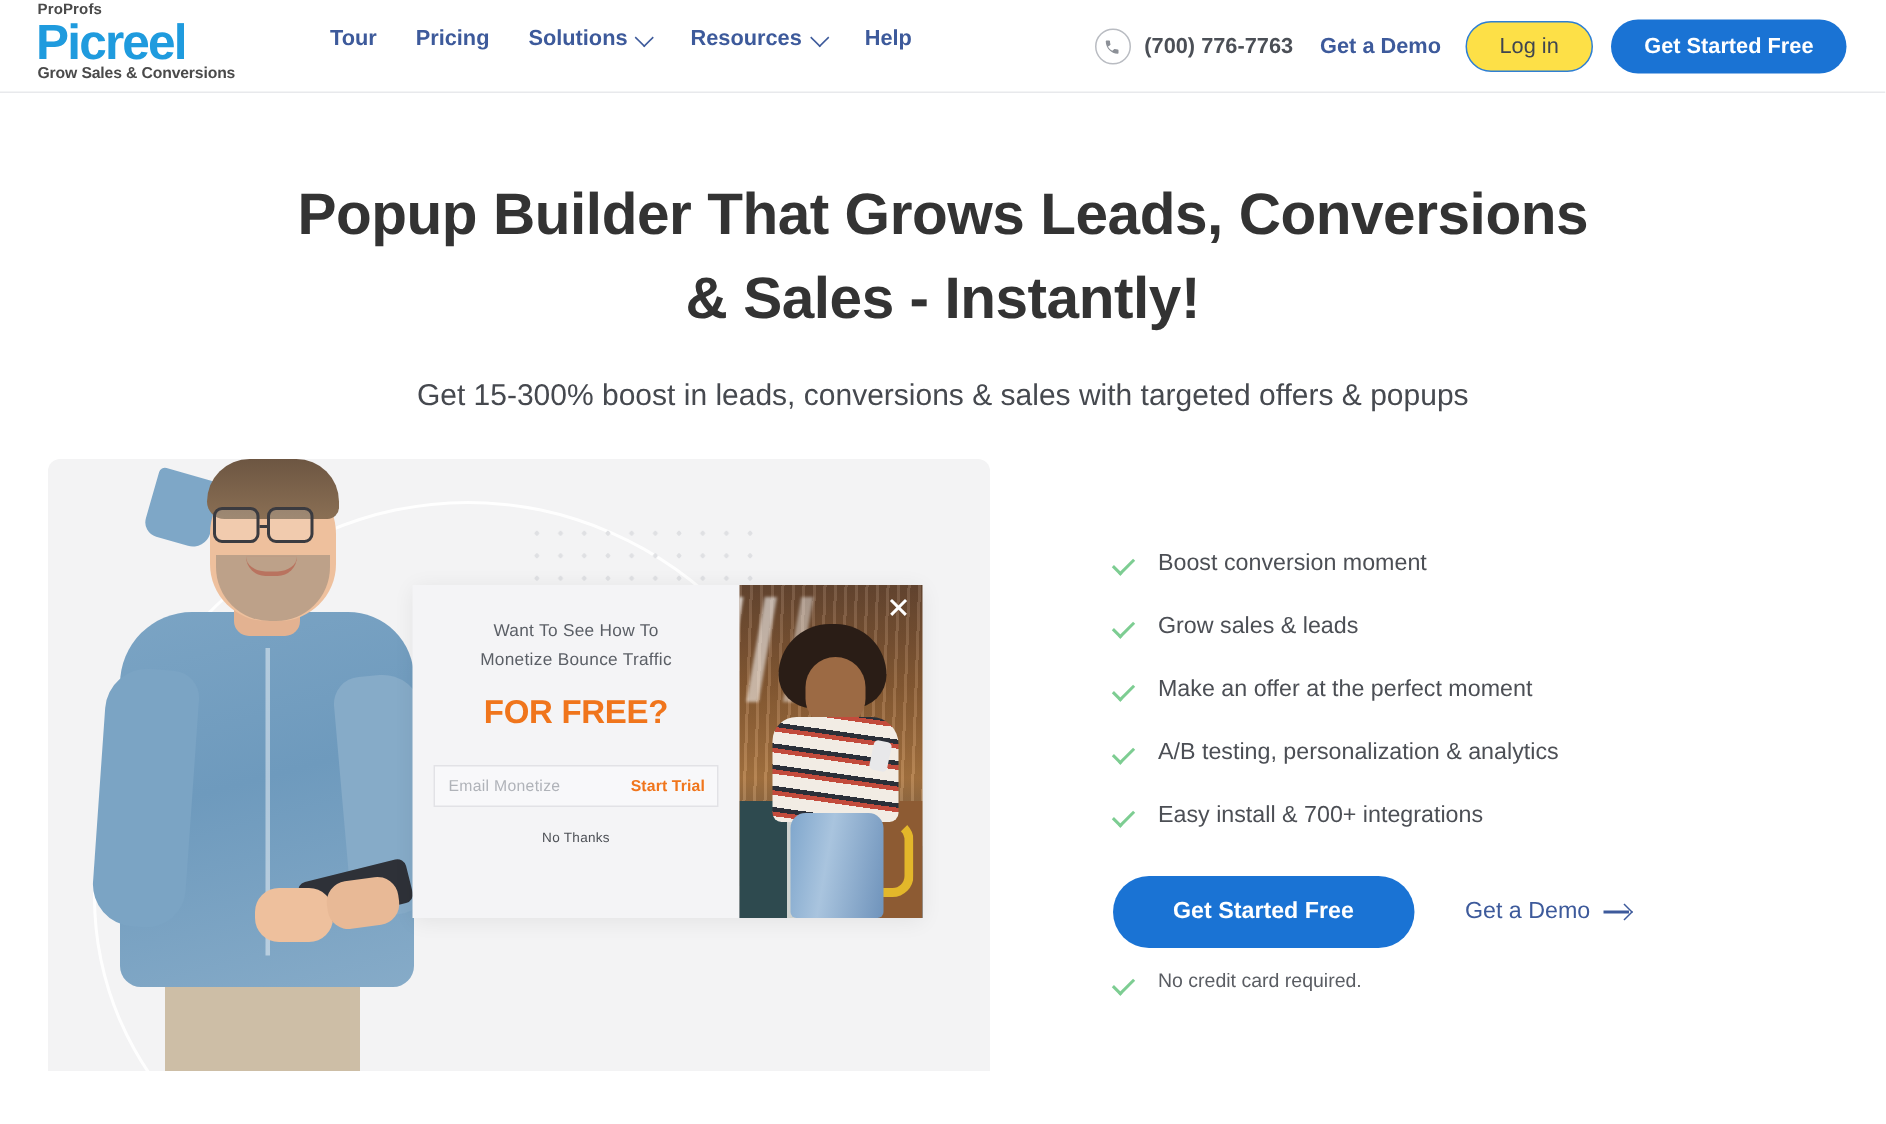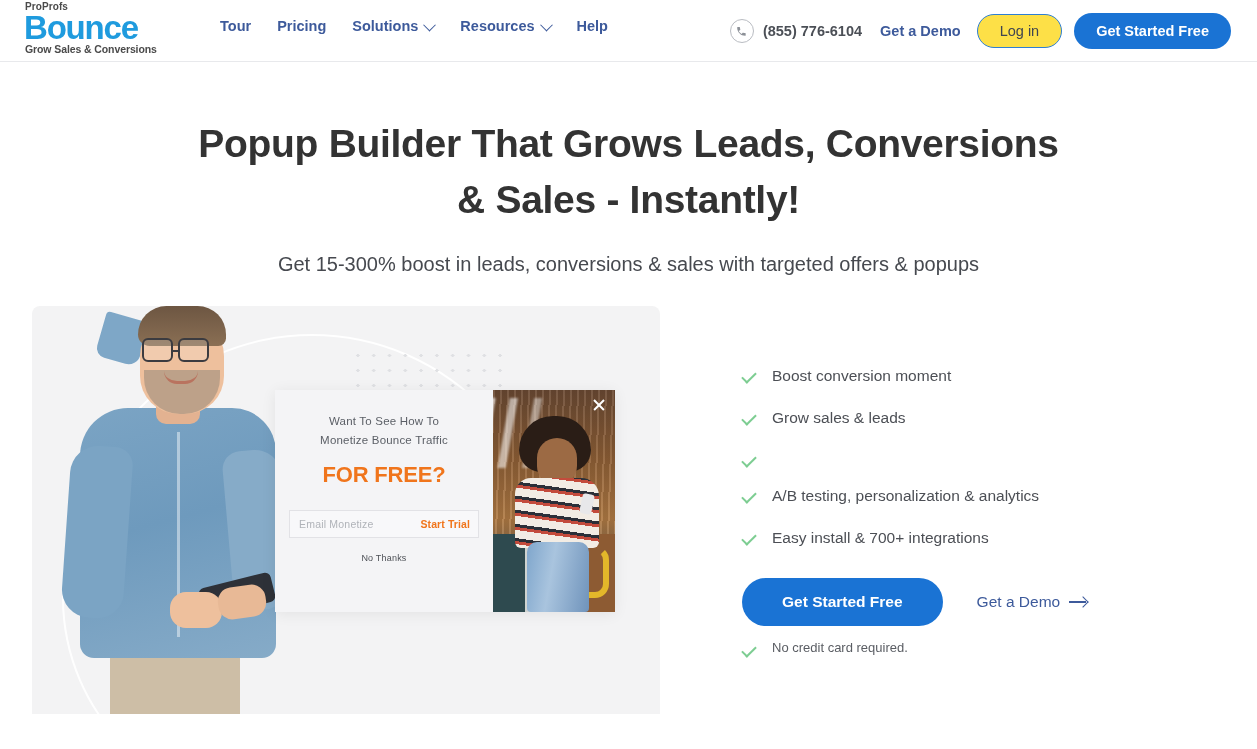--- a/index.html
+++ b/index.html
@@ -403,21 +403,21 @@
   }
   .nocard .nc-text { font-size: 13px; color: #5a5d63; }
 </style>
 </head>
 <body>
 
 <div class="header">
 
   <div class="logo-block">
     <div class="logo-pro">ProProfs</div>
-    <div class="logo-main">Bounce</div>
+    <div class="logo-main">Picreel</div>
     <div class="logo-tag">Grow Sales &amp; Conversions</div>
   </div>
 
   <div class="nav">
     <div class="nav-item">
       <span>Tour</span>
     </div>
     <div class="nav-item">
       <span>Pricing</span>
     </div>
@@ -434,21 +434,21 @@
     </div>
   </div>
 
   <div class="header-right">
     <div class="phone-wrap">
       <span class="phone-circle">
         <svg width="13" height="13" viewBox="0 0 24 24" aria-hidden="true">
           <path d="M6.6 10.8c1.2 2.4 3.2 4.4 5.6 5.6l2-2c.3-.3.7-.4 1-.2 1.1.4 2.3.6 3.5.6.6 0 1 .4 1 1V19c0 .6-.4 1-1 1C10.8 20 4 13.2 4 4.7c0-.6.4-1 1-1h3.2c.6 0 1 .4 1 1 0 1.2.2 2.4.6 3.5.1.3 0 .7-.2 1l-2 1.6z" fill="#8c9097"></path>
         </svg>
       </span>
-      <span class="phone-num">(855) 776-6104</span>
+      <span class="phone-num">(700) 776-7763</span>
     </div>
     <div class="demo-link">Get a Demo</div>
     <button class="btn-login">Log in</button>
     <button class="btn-primary">Get Started Free</button>
   </div>
 </div>
 
 <div class="hero-head">
   <div>Popup Builder That Grows Leads, Conversions</div>
   <div>&amp; Sales - Instantly!</div>
@@ -512,20 +512,21 @@
     <div class="bullet">
       <span class="tick"></span>
       <span class="bullet-text">Boost conversion moment</span>
     </div>
     <div class="bullet">
       <span class="tick"></span>
       <span class="bullet-text">Grow sales &amp; leads</span>
     </div>
     <div class="bullet">
       <span class="tick"></span>
+      <span class="bullet-text">Make an offer at the perfect moment</span>
     </div>
     <div class="bullet">
       <span class="tick"></span>
       <span class="bullet-text">A/B testing, personalization &amp; analytics</span>
     </div>
     <div class="bullet">
       <span class="tick"></span>
       <span class="bullet-text">Easy install &amp; 700+ integrations</span>
     </div>
 

